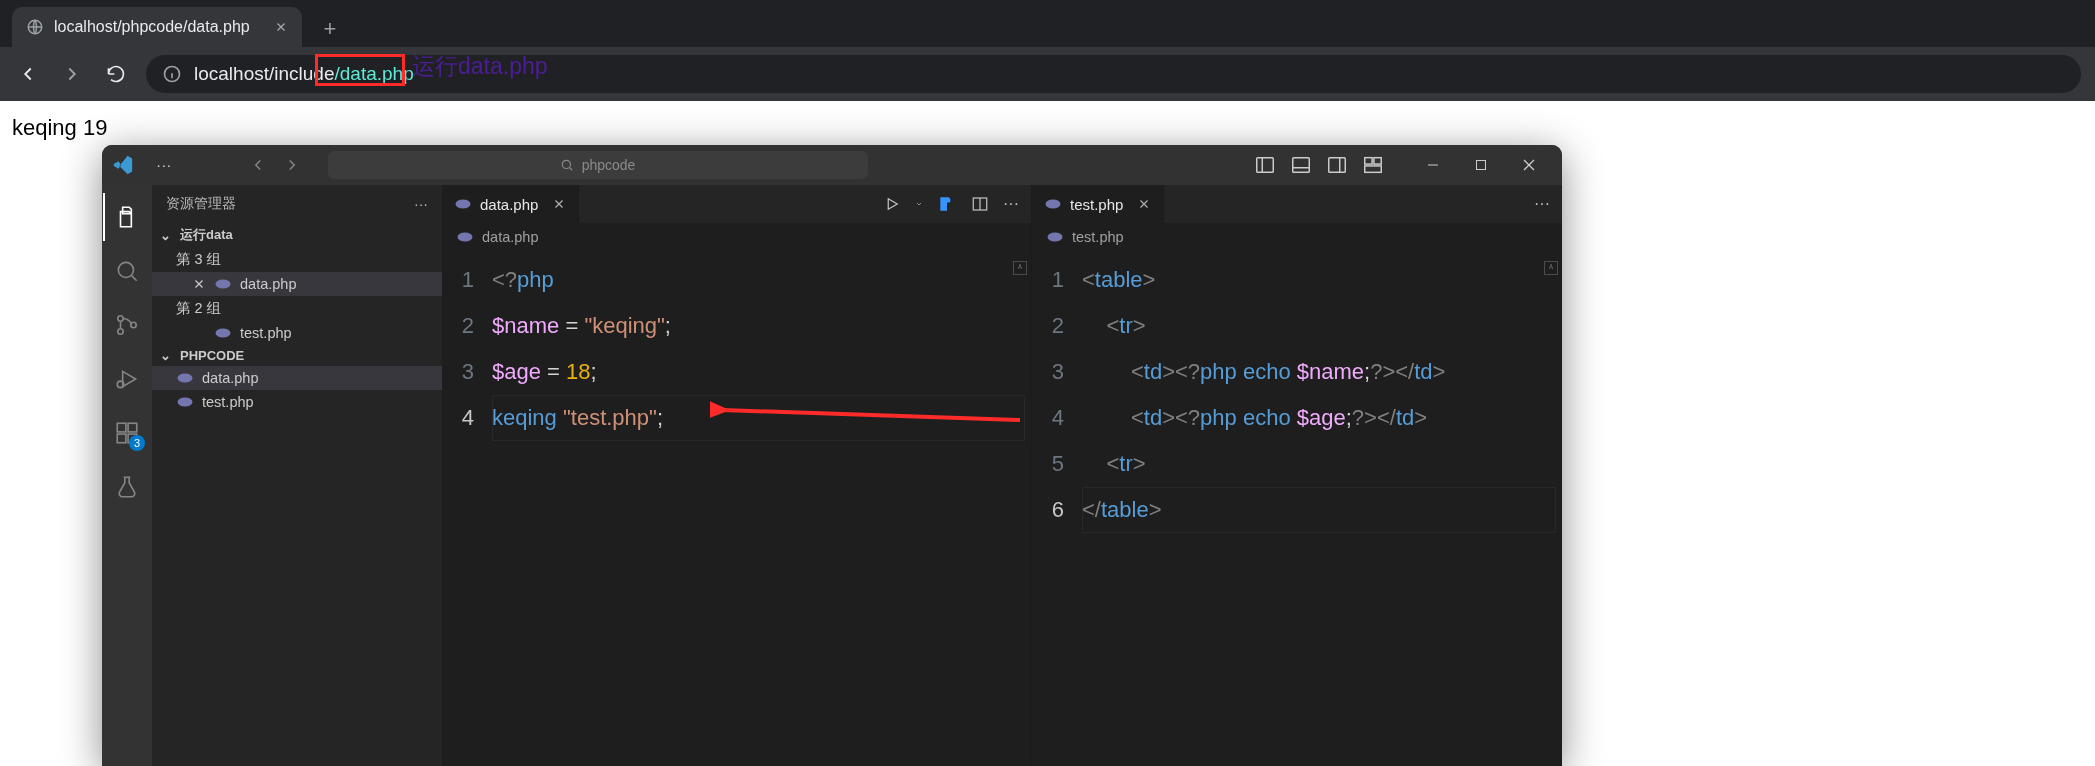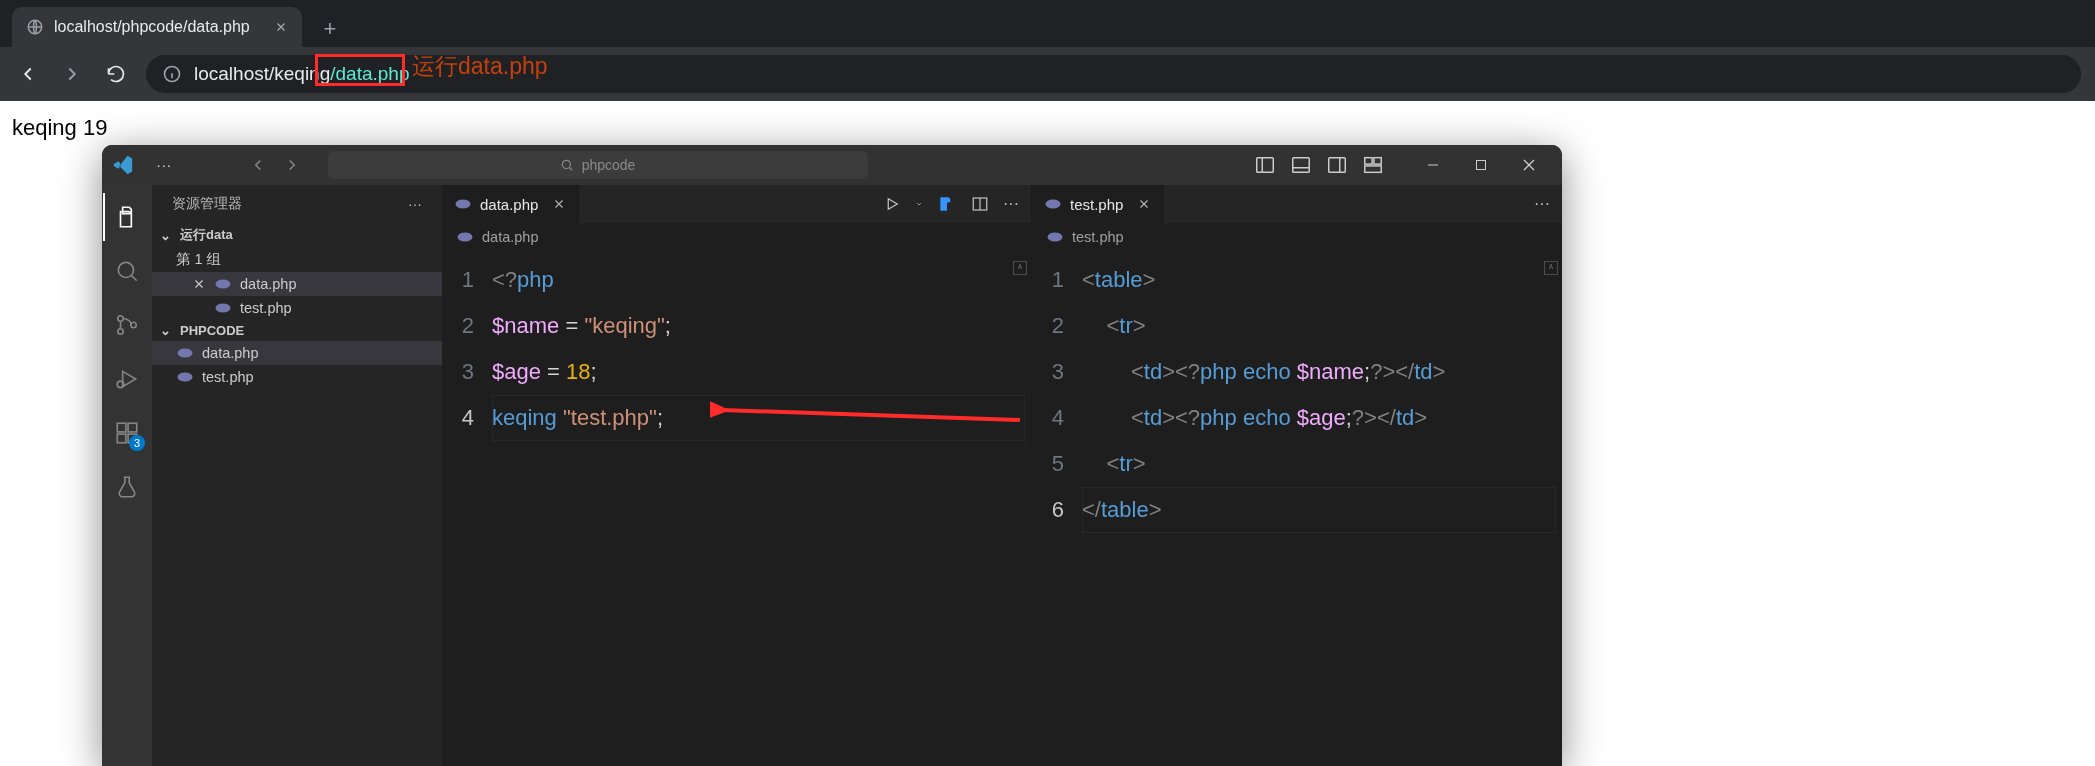--- a/index.html
+++ b/index.html
@@ -11,42 +11,42 @@
   .browser-tab .glb { width: 18px; height: 18px; }
   .browser-tab .cls { margin-left: auto; opacity: .8; }
   .browser-newtab { width: 36px; height: 36px; display: flex; align-items: center; justify-content: center; color: #9aa0a6; font-size: 22px; margin-left: 10px; }
   .browser-nav { height: 54px; background: #35363a; display: flex; align-items: center; padding: 0 14px; gap: 16px; }
   .nav-btn { width: 28px; height: 28px; color: #9aa0a6; display: flex; align-items: center; justify-content: center; }
   .nav-btn.active { color: #e8eaed; }
   .omni { flex: 1; height: 38px; background: #202124; border-radius: 19px; display: flex; align-items: center; padding: 0 16px; gap: 12px; color: #e8eaed; font-size: 19px; position: relative; }
   .omni .info-ic { color: #9aa0a6; }
   .omni .url-path   { color: #5eead4; }
   .highlight-box { position: absolute; border: 3px solid #ff2b2b; pointer-events: none; }
-  .annot { position: absolute; color: #c2410c; font-size: 23px; font-weight: 500; pointer-events: none; }
+  .annot { position: absolute; color: #4c1d95; font-size: 23px; font-weight: 500; pointer-events: none; }
   .page-out { padding: 14px 12px; font-size: 22px; color: #000; }
 
   
   .vscode { position: absolute; left: 102px; top: 145px; width: 1460px; height: 621px; background: #1e1e1e; border-radius: 10px 10px 0 0; overflow: hidden; color: #cccccc; font-size: 16px; box-shadow: 0 8px 40px rgba(0,0,0,.45); }
   .vs-title { height: 40px; background: #323233; display: flex; align-items: center; padding: 0 10px; gap: 2px; }
   .vs-logo { width: 22px; height: 22px; margin-right: 10px; }
   .vs-menu { padding: 4px 10px; color: #cccccc; font-size: 15.5px; cursor: default; }
   .vs-title .hist { display:flex; gap:6px; margin-left: 60px; }
   .vs-title .hist-btn { width:28px; height:28px; color:#858585; display:flex;align-items:center;justify-content:center;}
   .vs-search { flex:0 0 540px; margin-left: 20px; height: 28px; background:#3c3c3c; border:1px solid #3c3c3c; border-radius:6px; display:flex; align-items:center; justify-content:center; gap:8px; color:#8a8a8a; font-size:14px;}
   .vs-winbtns { margin-left:auto; display:flex; align-items:center; gap:2px;}
   .vs-layoutic { width:22px;height:22px; margin:0 6px; color:#cccccc; }
   .vs-sysbtn { width:46px;height:38px; display:flex;align-items:center;justify-content:center;color:#cccccc;}
   .vs-body { display:flex; height: calc(100% - 40px); }
   .activitybar { width:50px; background:#333333; display:flex; flex-direction:column; align-items:center; padding-top:8px; gap:6px;}
   .ab-item { width:48px;height:48px; display:flex;align-items:center;justify-content:center;color:#858585; position:relative;}
   .ab-item.active { color:#fff; }
   .ab-item.active::before { content:""; position:absolute; left:0; top:0; bottom:0; width:2px; background:#fff;}
   .badge { position:absolute; right:6px; bottom:6px; background:#007acc; color:#fff; border-radius:10px; font-size:11px; min-width:16px; height:16px; display:flex;align-items:center;justify-content:center; padding:0 4px;}
   .sidebar { width:290px; background:#252526; display:flex; flex-direction:column;}
-  .sb-title { height:38px; display:flex;align-items:center; padding:0 20px; font-size:14px; color:#bbbbbb; justify-content:space-between;}
+  .sb-title { height:38px; display:flex;align-items:center; padding:0 14px; font-size:14px; color:#bbbbbb; justify-content:space-between;}
   .sb-title .dots{color:#bbbbbb;}
   .sb-sec { font-size:14px; }
   .sb-head { display:flex;align-items:center; gap:6px; padding:3px 8px; font-weight:700; font-size:13px; color:#ccc; text-transform: none;}
   .chev { width:14px; display:inline-block; color:#ccc;}
   .sb-row { display:flex;align-items:center; gap:8px; padding:3px 8px 3px 24px; font-size:14.5px;}
   .sb-row.sel { background:#37373d;}
   .sb-row.indent { padding-left:40px;}
   .php-ic { width:18px;height:18px; }
   .editors { flex:1; display:flex; }
   .group { flex:1; display:flex; flex-direction:column; min-width:0; border-right:1px solid #1b1b1b;}
@@ -111,21 +111,21 @@
   <div class="nav-btn active">
       <svg width="20" height="20" viewBox="0 0 24 24" fill="none" stroke="currentColor" stroke-width="2">
         <path d="M3 12a9 9 0 1 1 3 6.7M3 12V5m0 7h7"></path>
       </svg>
     </div>
   <div class="omni">
     <svg class="info-ic" width="20" height="20" viewBox="0 0 24 24" fill="none" stroke="currentColor" stroke-width="2">
         <circle cx="12" cy="12" r="9"></circle>
         <path d="M12 8h.01M11 12h1v5"></path>
       </svg>
-    <span><span>localhost/keqing</span><span class="url-path">/data.php</span></span>
+    <span><span>localhost/include</span><span class="url-path">/data.php</span></span>
   </div>
 </div>
 
 <div class="highlight-box" style="left:315px; top:54px; width:90px; height:32px;"></div>
 <div class="annot" style="left:412px; top:51px;">运行data.php</div>
 
 <div class="page-out">keqing 19</div>
 
 <div class="vscode">
   <div class="vs-title">
@@ -237,31 +237,34 @@
       <div class="sb-title">
         <span>资源管理器</span>
         <span class="dots">···</span>
       </div>
       <div class="sb-sec">
         <div class="sb-head">
             <span class="chev">⌄</span>
             <span>运行data</span>
           </div>
         <div class="sb-row" style="padding-left:24px;">
-            <span>第 1 组</span>
+            <span>第 3 组</span>
           </div>
         <div class="sb-row sel indent">
           <svg width="14" height="14" viewBox="0 0 24 24" stroke="#ccc" stroke-width="2">
               <path d="M6 6l12 12M18 6L6 18"></path>
             </svg>
           <svg class="php-ic" viewBox="0 0 24 24">
               <ellipse cx="12" cy="12" rx="10" ry="6" fill="#7377ad"></ellipse>
             </svg>
           <span>data.php</span>
         </div>
+        <div class="sb-row" style="padding-left:24px;">
+            <span>第 2 组</span>
+          </div>
         <div class="sb-row indent">
           <span style="width:14px"></span>
           <svg class="php-ic" viewBox="0 0 24 24">
               <ellipse cx="12" cy="12" rx="10" ry="6" fill="#7377ad"></ellipse>
             </svg>
           <span>test.php</span>
         </div>
         <div class="sb-head">
             <span class="chev">⌄</span>
             <span>PHPCODE</span>

